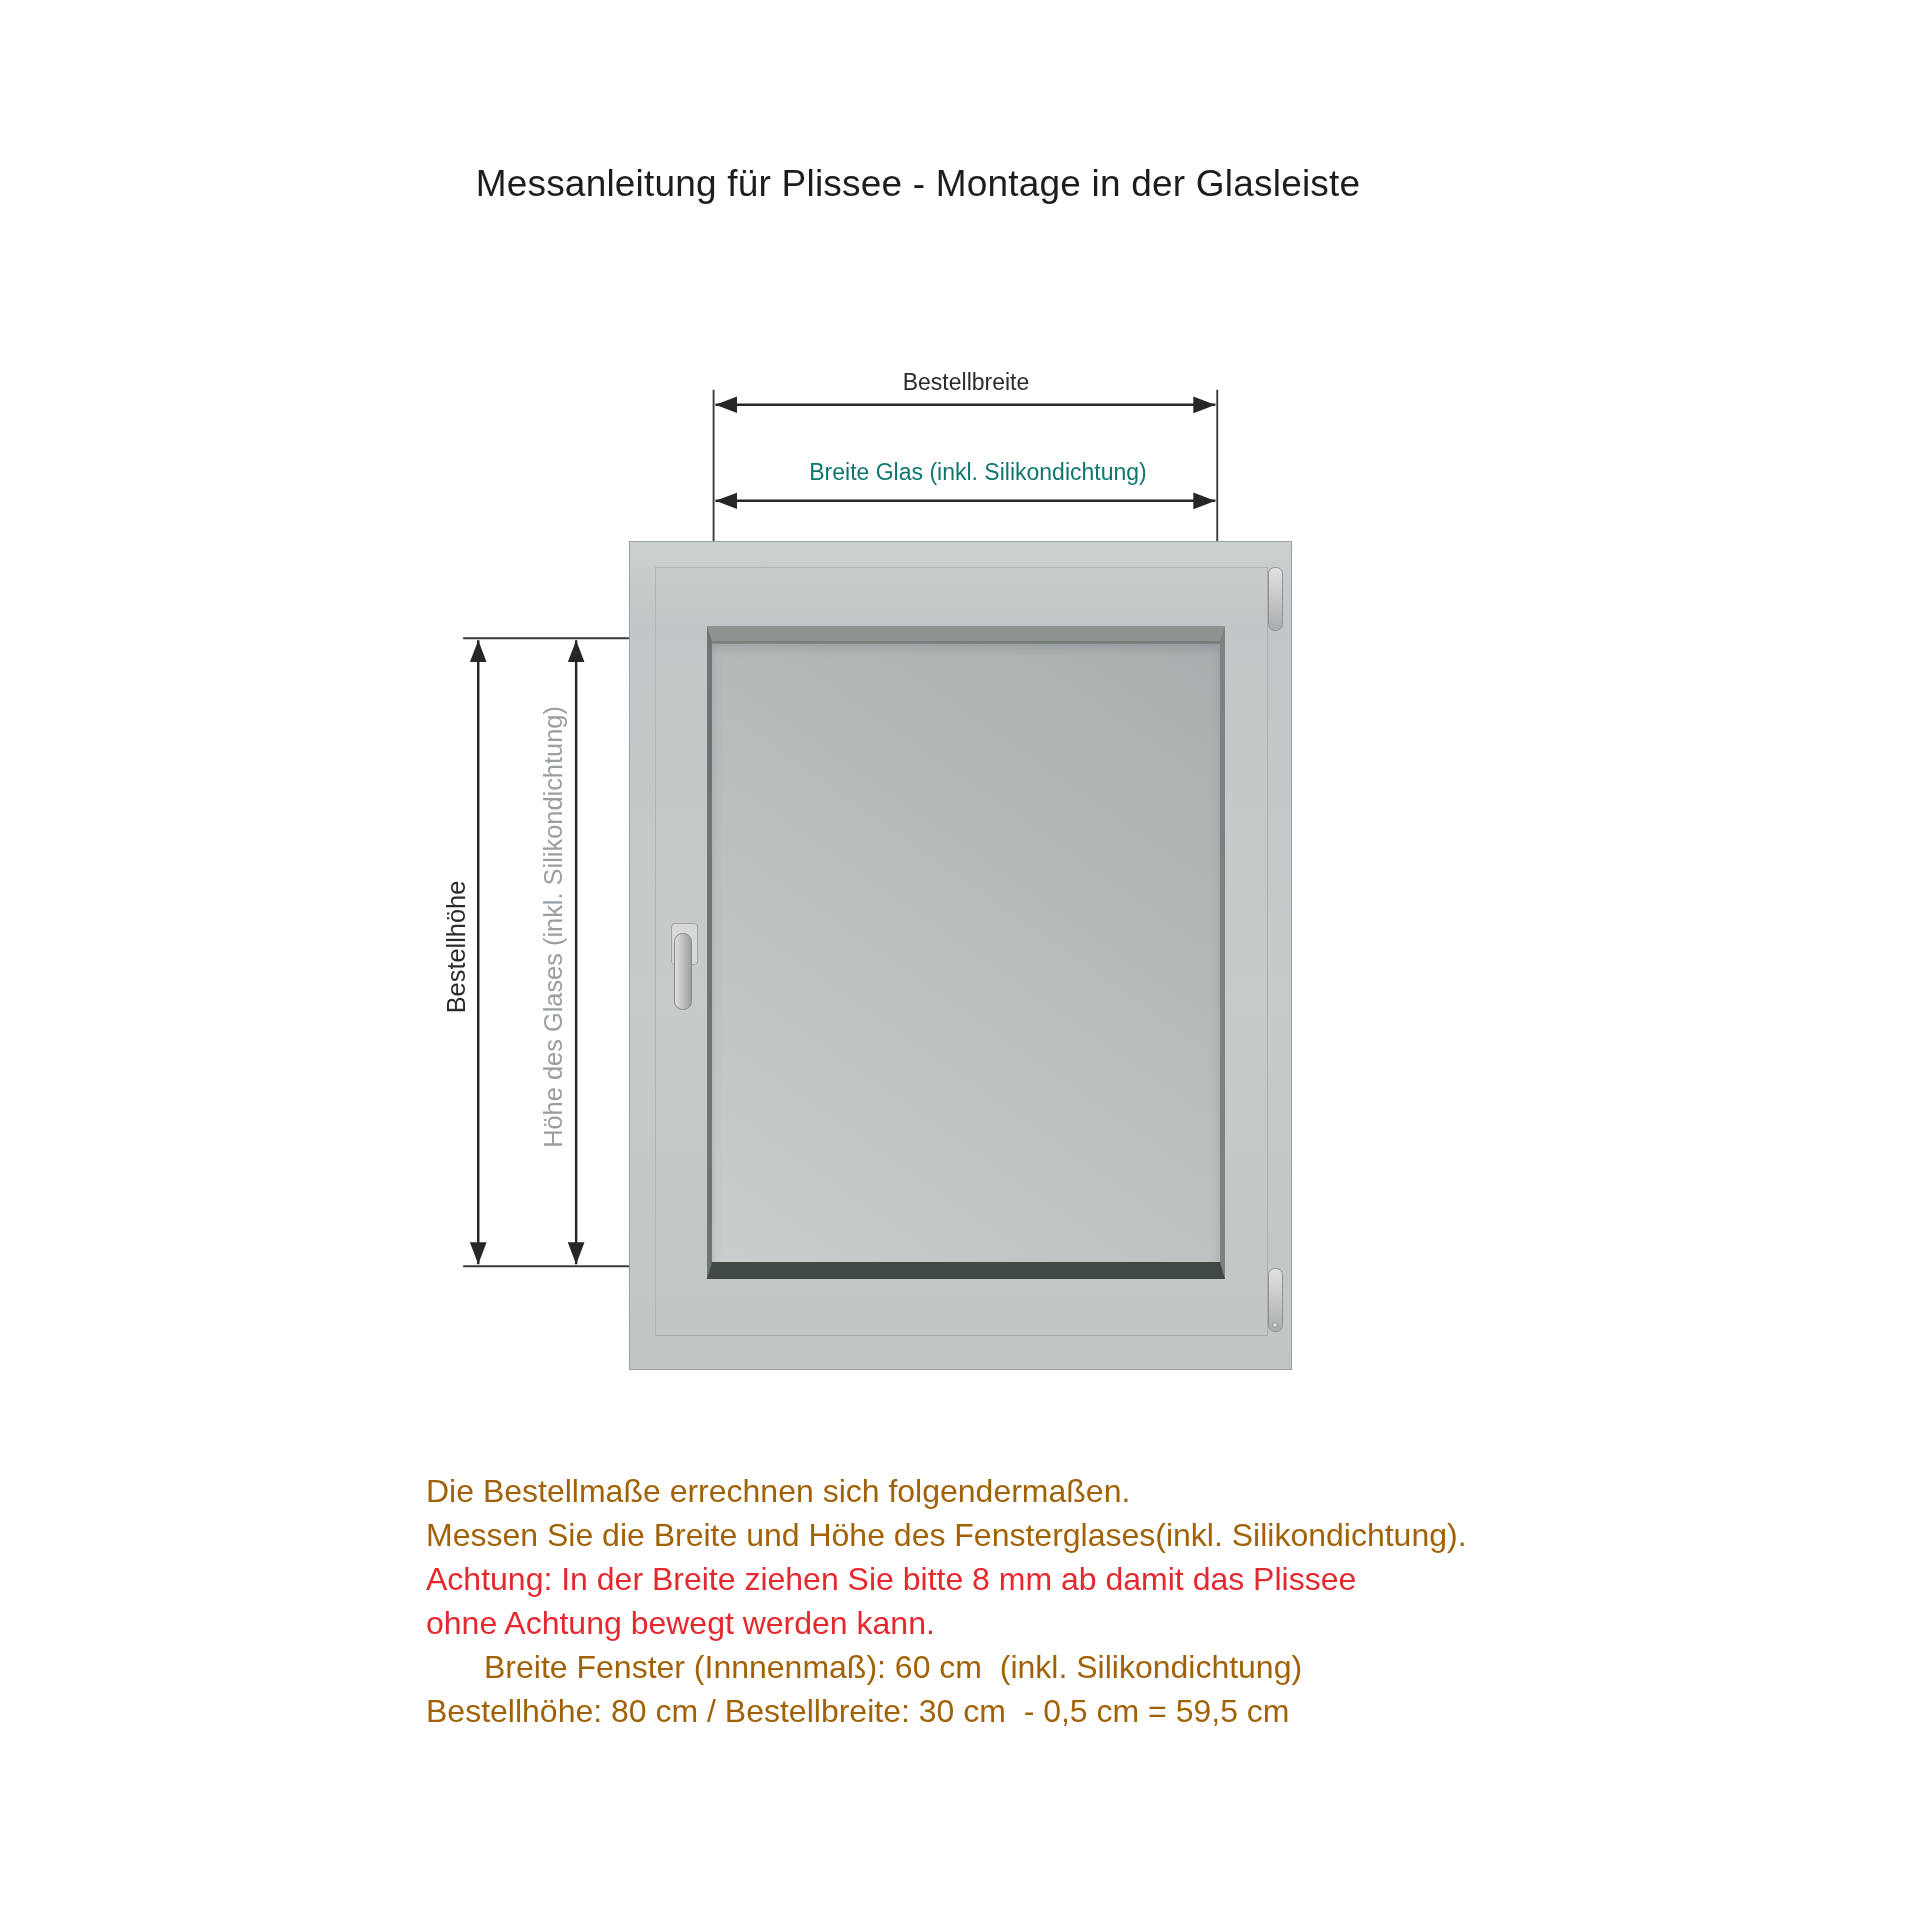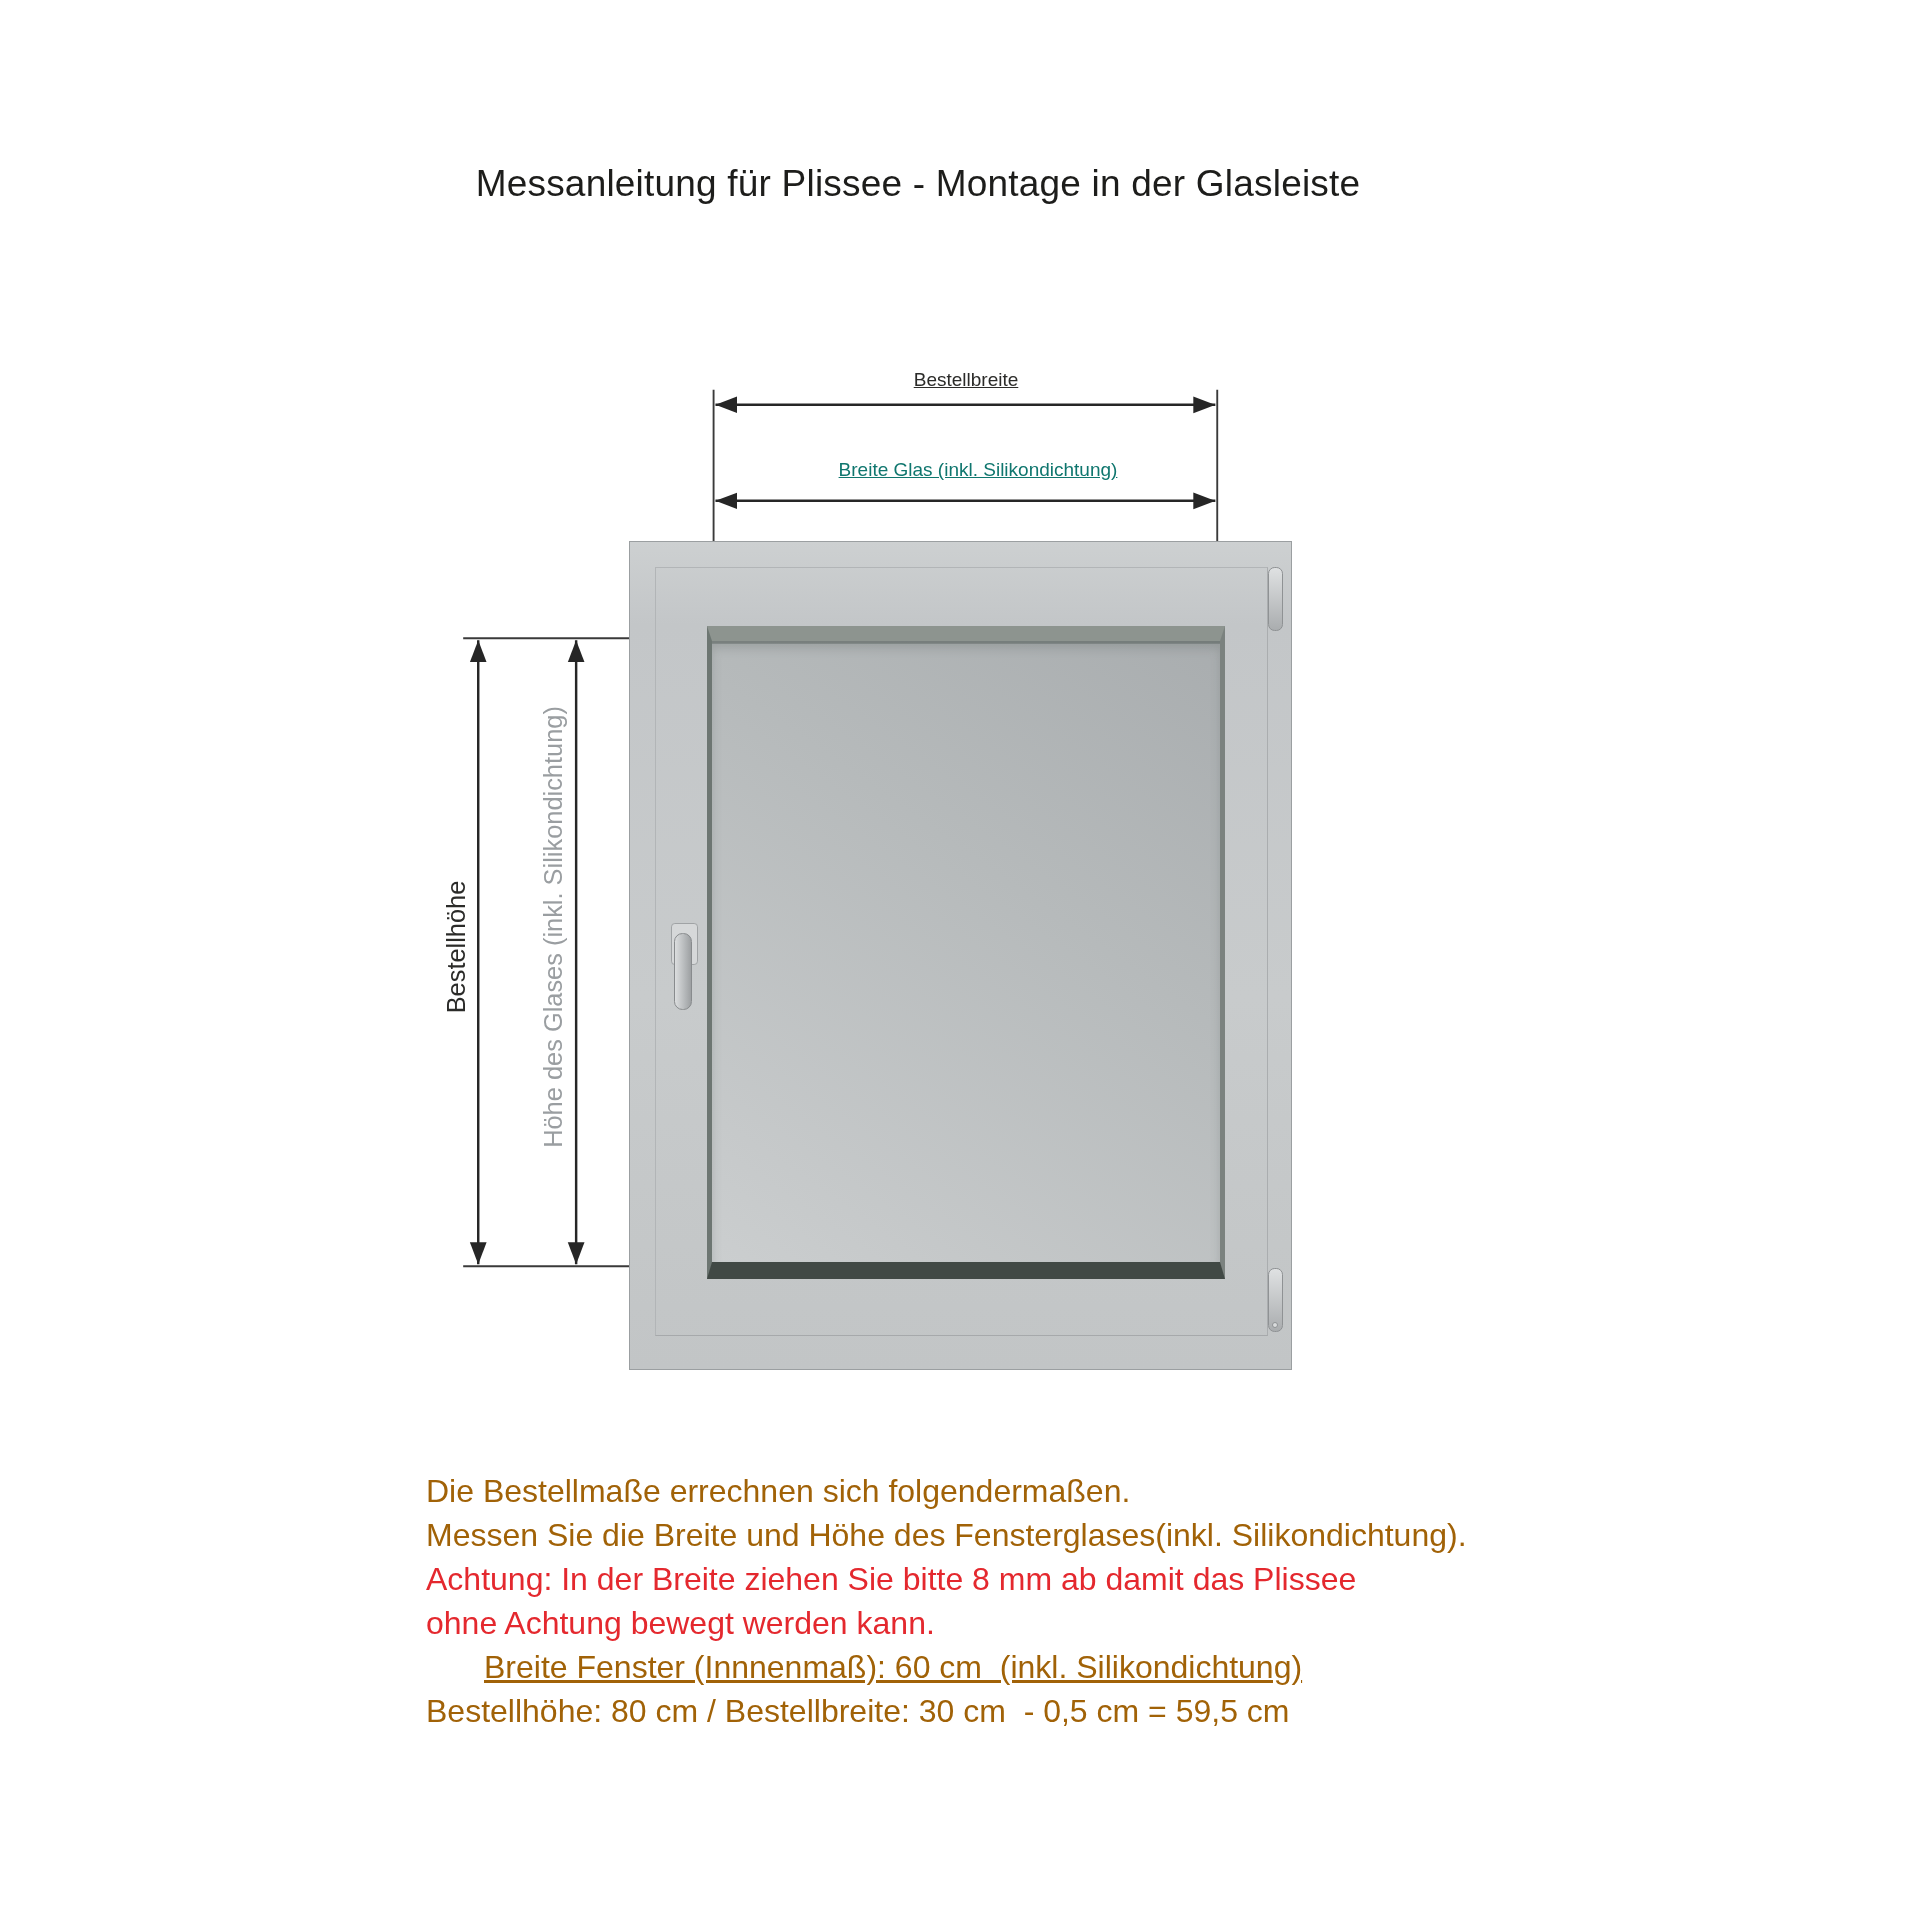--- a/index.html
+++ b/index.html
@@ -11,21 +11,21 @@
   
   .title {
     position:absolute; left:405px; top:163px; width:1026px;
     font-size:37px; font-weight:400; text-align:center; letter-spacing:0.2px; color:#1d1d1b;
   }
 
   
   svg.dims { position:absolute; left:0; top:0; width:1928px; height:1928px; }
 
   
-  .hlabel { position:absolute; left:714px; width:504px; text-align:center; font-size:19px; white-space:nowrap;text-decoration:underline; }
+  .hlabel { position:absolute; left:714px; width:504px; text-align:center; font-size:23px; white-space:nowrap; }
   .hlabel.dark { color:#2b2b29; }
   .hlabel.gray { color:#0f766e;margin-left:12px; }
   .vlabel { position:absolute; white-space:nowrap; font-size:25.4px;
             transform:translate(-50%,-50%) rotate(-90deg); }
   .vlabel.dark { color:#2b2b29; }
   .vlabel.gray { color:#9a9ea1; }
 
   
   .window-outer {
     position:absolute; left:629px; top:541px; width:661px; height:827px;
@@ -63,21 +63,21 @@
   .hinge.bottom::after {
     content:""; position:absolute; left:2.8px; bottom:2.8px; width:6.6px; height:6.6px;
     border-radius:50%; background:#d9dbdc; border:0.9px solid #8f9294; box-sizing:border-box;
   }
 
   
   .textblock { position:absolute; left:426px; top:1469px; font-size:32px; line-height:44px; }
   .textblock .line { white-space:pre; color:#a16207; }
   .textblock .line.red { color:#e4282e; }
   .textblock .line.gap { margin-top:46px; }
-  .textblock .line.indent { padding-left:58px;text-decoration:underline; }
+  .textblock .line.indent { padding-left:58px; }
 </style>
 </head>
 <body>
 
 <div class="page">
 
   <div class="title">Messanleitung für Plissee - Montage in der Glasleiste</div>
 
   <svg class="dims" viewBox="0 0 2048 2048">
     <defs>

